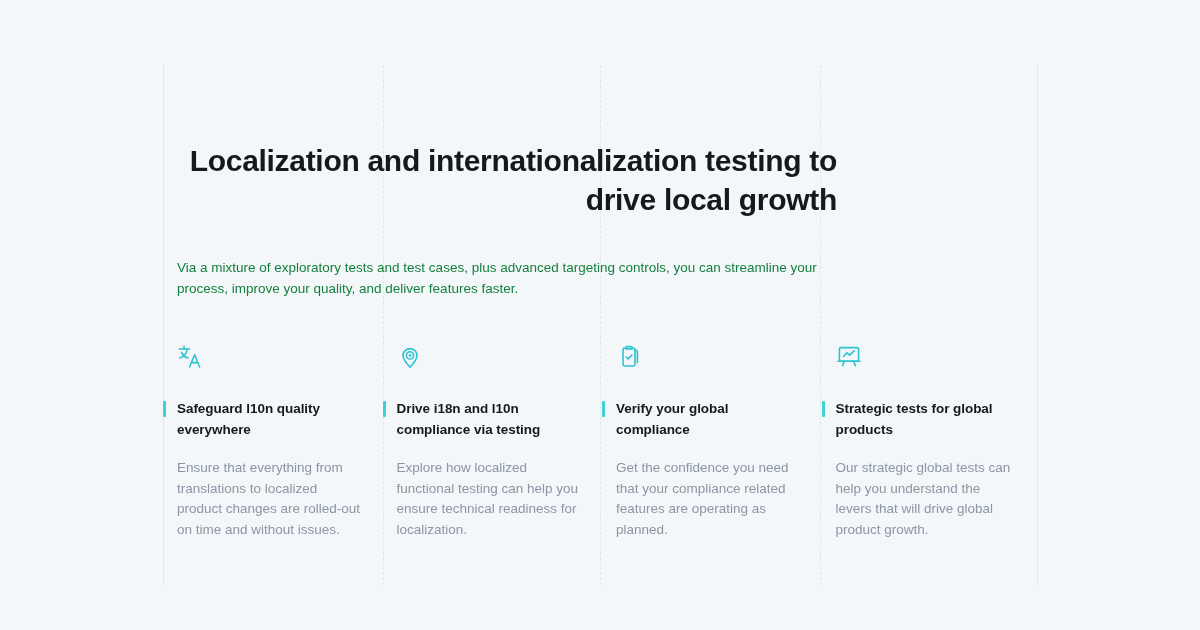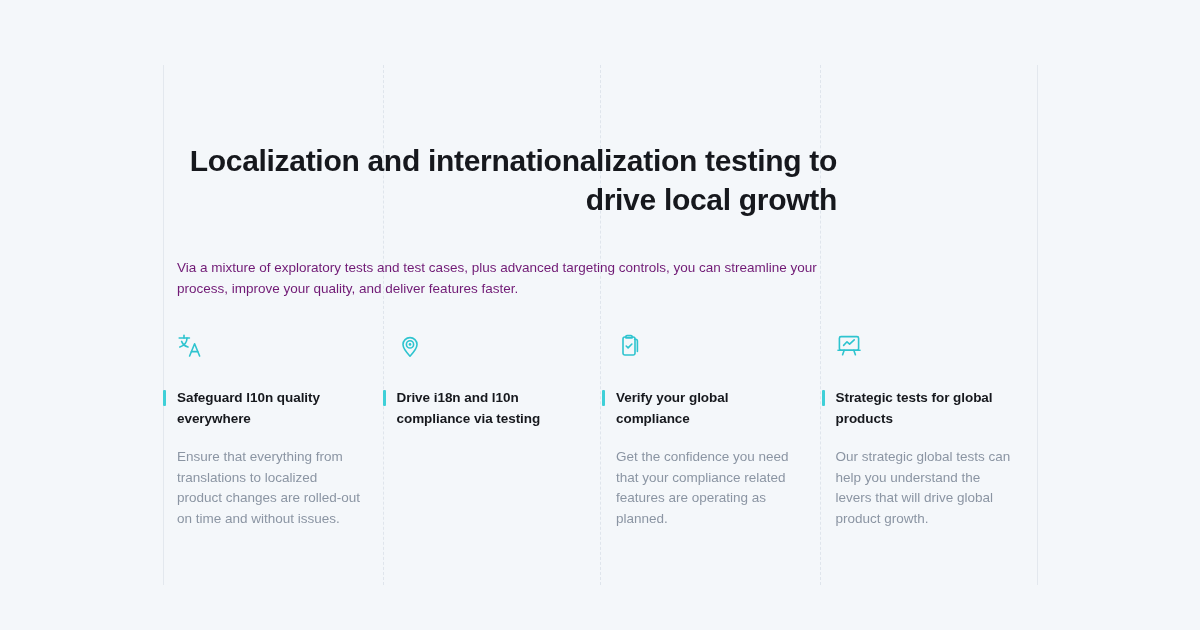--- a/index.html
+++ b/index.html
@@ -54,29 +54,29 @@
     text-align: right;
   }
 
   .subhead {
     position: absolute;
     left: 177px;
     top: 257px;
     width: 640px;
     font-size: 13.5px;
     line-height: 21px;
-    color: #701a75;
+    color: #15803d;
     font-weight: 400;
   }
 
   
   .cols {
     position: absolute;
     left: 163px;
-    top: 333px;
+    top: 344px;
     width: 875px;
     display: flex;
   }
 
   .col {
     position: relative;
     width: 220px;
     padding-left: 14px;
     padding-right: 22px;
   }
@@ -161,20 +161,21 @@
         <svg width="26" height="26" viewBox="0 0 26 26" fill="none" stroke="currentColor" stroke-width="1.6" stroke-linecap="round" stroke-linejoin="round">
           <path d="M13 23.2 c4.4 -4.6 7.0 -8.0 7.0 -11.6 a7.0 7.0 0 1 0 -14 0 c0 3.6 2.6 7.0 7.0 11.6 z"></path>
           <circle cx="13" cy="11.4" r="3.6"></circle>
           <circle cx="13" cy="11.4" r="1.3" fill="currentColor" stroke="none"></circle>
         </svg>
       </span>
       <div class="col-title-wrap">
         <span class="accent"></span>
         <div class="col-title">Drive i18n and l10n compliance via testing</div>
       </div>
+      <div class="col-body">Explore how localized functional testing can help you ensure technical readiness for localization.</div>
     </div>
 
     <div class="col">
       <span class="col-icon">
         <svg width="26" height="26" viewBox="0 0 26 26" fill="none" stroke="currentColor" stroke-width="1.6" stroke-linecap="round" stroke-linejoin="round">
           <path d="M9.6 4.0 h-0.8 a1.8 1.8 0 0 0 -1.8 1.8 v14.4 a1.8 1.8 0 0 0 1.8 1.8 h8.4 a1.8 1.8 0 0 0 1.8 -1.8 v-14.4 a1.8 1.8 0 0 0 -1.8 -1.8 h-0.8"></path>
           <path d="M11.0 2.6 h4.0 a1.1 1.1 0 0 1 1.1 1.1 v1.2 h-6.2 v-1.2 a1.1 1.1 0 0 1 1.1 -1.1 z"></path>
           <path d="M10.2 13.0 l1.9 1.9 3.8 -3.9"></path>
           <path d="M18.6 6.2 h1.0 a1.8 1.8 0 0 1 1.8 1.8 v10.4"></path>
         </svg>

